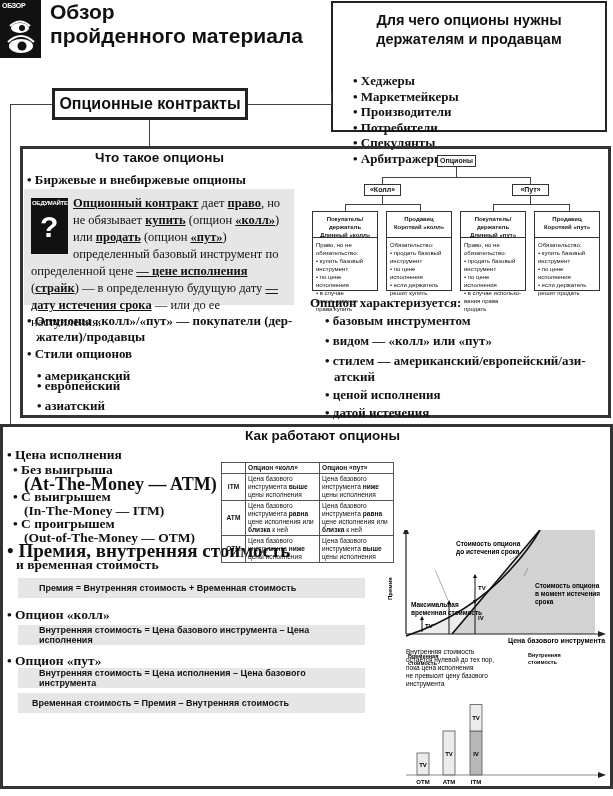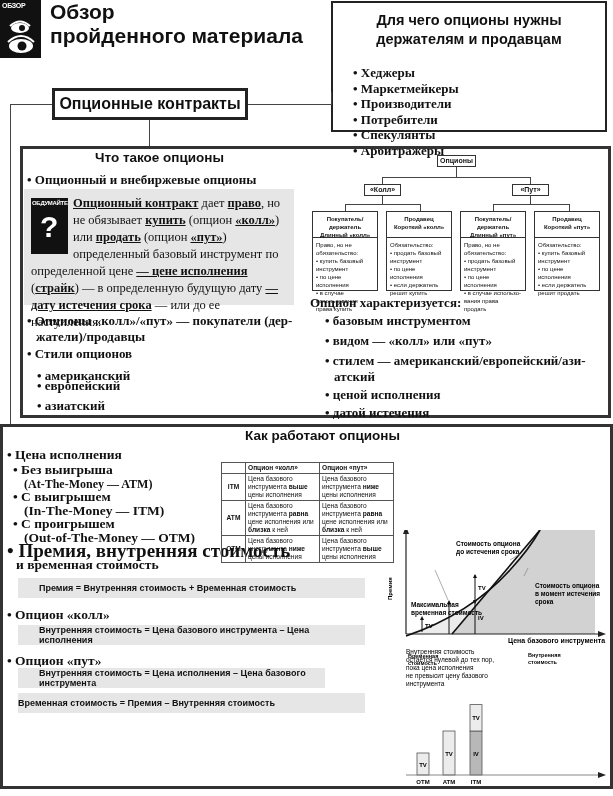--- a/index.html
+++ b/index.html
@@ -7,21 +7,21 @@
          font-family: "DejaVu Serif", serif; color: #111; }
   .abs { position: absolute; }
 
   
   #logo { left: 0; top: 0; width: 41px; height: 58px; background: #111; color: #fff; }
   #logo .tag { position: absolute; left: 2px; top: 2px; font: bold 7px "Liberation Sans", sans-serif; letter-spacing: -0.3px; }
   #page-title { left: 50px; top: 0px; font: bold 21px/24px "Liberation Sans", sans-serif; }
 
   #purpose-box { left: 331px; top: 1px; width: 276px; height: 131px; border: 2px solid #222; padding: 8px 10px; }
   #purpose-box h2 { font: bold 14.5px/19px "Liberation Sans", sans-serif; text-align: center; }
-  #purpose-box ul { list-style: none; margin: 16px 0 0 10px; }
+  #purpose-box ul { list-style: none; margin: 24px 0 0 10px; }
   #purpose-box li { font: 13px/15.5px "Liberation Serif", serif; font-weight: bold; }
   #purpose-box li::before { content: "• "; }
 
   
   .line { position: absolute; background: #444; }
 
   #contracts-title { left: 52px; top: 88px; width: 196px; height: 32px; border: 3px solid #222; background: #fff;
     font: bold 16px/26px "Liberation Sans", sans-serif; text-align: center; }
 
   
@@ -89,21 +89,21 @@
 <div class="line" style="left:10px;top:104px;width:42px;height:1px"></div>
 <div class="line" style="left:10px;top:104px;width:1px;height:320px"></div>
 <div class="line" style="left:248px;top:104px;width:83px;height:1px"></div>
 <div class="line" style="left:331px;top:92px;width:1px;height:13px"></div>
 <div class="line" style="left:149px;top:120px;width:1px;height:26px"></div>
 
 <div id="contracts-title" class="abs">Опционные контракты</div>
 
 <div id="what-box" class="abs"></div>
 <div id="what-title" class="abs">Что такое опционы</div>
-<div class="abs bullet" style="left:27px;top:172px">• <span>Опционный и внебиржевые опционы</span></div>
+<div class="abs bullet" style="left:27px;top:172px">• <span>Биржевые и внебиржевые опционы</span></div>
 
 <div id="think-box" class="abs"></div>
 <div id="think-icon" class="abs">
   <span class="t">ОБДУМАЙТЕ</span>
   <span class="q">?</span>
 </div>
 <div id="think-text" class="abs">
   <span style="float:left;width:42px;height:58px"></span><b>Опционный контракт</b><span> дает </span><b>право</b><span>, но не обязывает </span><b>купить</b><span> (опцион </span><b>«колл»</b><span>) или </span><b>продать</b><span> (опцион </span><b>«пут»</b><span>) определенный базовый инструмент по определенной цене </span><b>— цене исполнения</b><span> (</span><b>страйк</b><span>) — в определенную будущую дату </span><b>— дату истечения срока</b><span> — или до ее наступления.</span>
 </div>
 
@@ -199,34 +199,34 @@
       <div>• если держатель</div>
       <div>  решит продать</div>
   </div>
 </div>
 
 <div id="how-box" class="abs"></div>
 <div id="how-title" class="abs">Как работают опционы</div>
 
 <div class="abs bullet" style="left:7px;top:447px;font-size:13.5px">• Цена исполнения</div>
 <div class="abs bullet" style="left:13px;top:462px;font-size:13.5px">• Без выигрыша</div>
-<div class="abs bullet" style="left:24px;top:476px;font-size:12px">(At-The-Money — ATM)</div>
+<div class="abs bullet" style="left:24px;top:476px;font-size:18px">(At-The-Money — ATM)</div>
 <div class="abs bullet" style="left:13px;top:489px;font-size:13.5px">• С выигрышем</div>
 <div class="abs bullet" style="left:24px;top:503px;font-size:13.5px">(In-The-Money — ITM)</div>
 <div class="abs bullet" style="left:13px;top:516px;font-size:13.5px">• С проигрышем</div>
 <div class="abs bullet" style="left:24px;top:530px;font-size:13.5px">(Out-of-The-Money — OTM)</div>
 <div class="abs bullet" style="left:7px;top:543px;font-size:19px">• Премия, внутренняя стоимость</div>
 <div class="abs bullet" style="left:16px;top:557px;font-size:13.5px">и временная стоимость</div>
 
 <div class="formula" style="left:18px;top:578px;width:347px;height:20px">Премия = Внутренняя стоимость + Временная стоимость</div>
 <div class="abs bullet" style="left:7px;top:607px;font-size:13.5px">• Опцион «колл»</div>
 <div class="formula" style="left:18px;top:625px;width:347px;height:20px">Внутренняя стоимость = Цена базового инструмента – Цена исполнения</div>
 <div class="abs bullet" style="left:7px;top:653px;font-size:13.5px">• Опцион «пут»</div>
-<div class="formula" style="left:18px;top:668px;width:307px;height:20px">Внутренняя стоимость = Цена исполнения – Цена базового инструмента</div>
-<div class="formula" style="left:18px;top:693px;width:347px;height:20px;padding-left:0">Временная стоимость = Премия – Внутренняя стоимость</div>
+<div class="formula" style="left:18px;top:668px;width:347px;height:20px">Внутренняя стоимость = Цена исполнения – Цена базового инструмента</div>
+<div class="formula" style="left:18px;top:693px;width:347px;height:20px;padding-left:14px">Временная стоимость = Премия – Внутренняя стоимость</div>
 
 <table id="money">
   <tbody>
       <tr>
     <th style="width:24px"></th>
     <th style="width:74px">Опцион «колл»</th>
     <th style="width:74px">Опцион «пут»</th>
   </tr>
   <tr>
     <td class="rowh">ITM</td>

